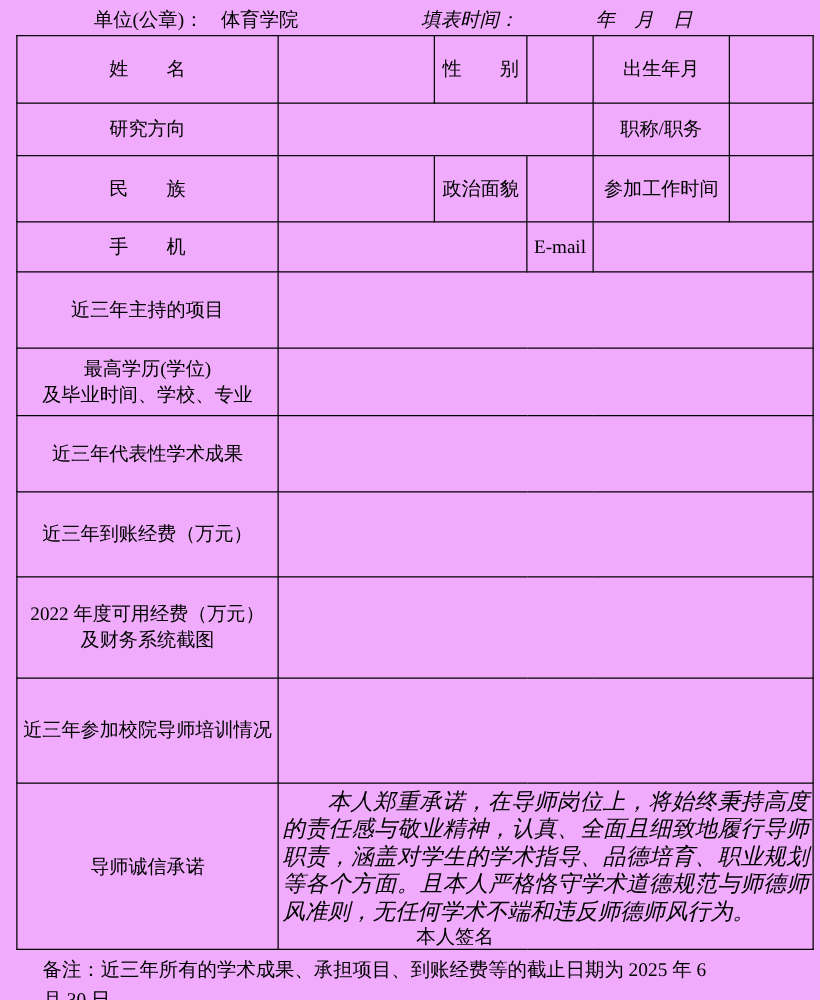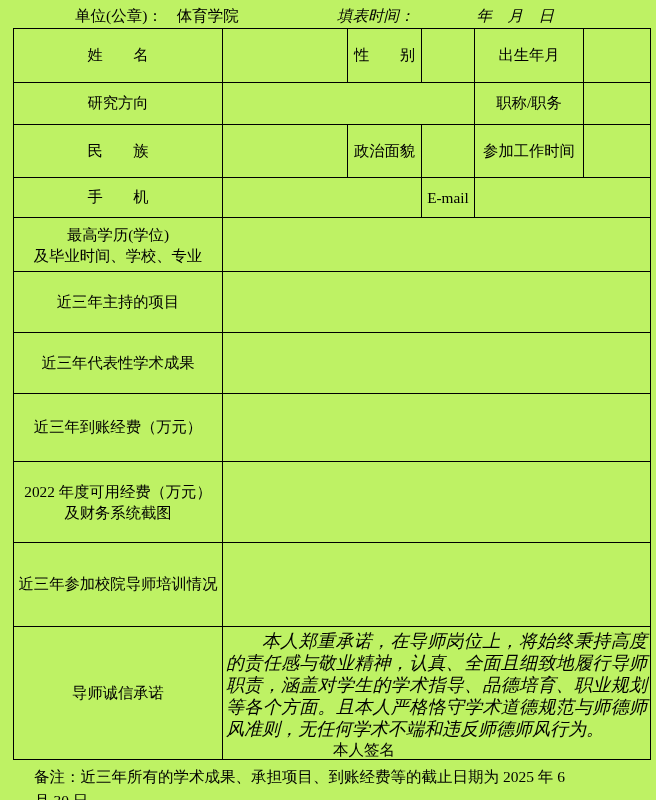--- a/index.html
+++ b/index.html
@@ -6,21 +6,21 @@
     margin: 0;
     padding: 0;
     background: #ffffff;
     color: #000000;
     font-family: "Liberation Serif", "DejaVu Serif", serif;
   }
   .page {
     position: relative;
     width: 656px;
     height: 800px;
-    background: #bef264;
+    background: #f0abfc;
     overflow: hidden;
   }
   .form-header {
     position: relative;
     height: 28px;
     font-size: 15.5px;
   }
   .unit-block {
     position: absolute;
     left: 75px;
@@ -137,30 +137,30 @@
       <td></td>
     </tr>
 
     <tr style="height:40px">
       <td>手　　机</td>
       <td colspan="2"></td>
       <td>E-mail</td>
       <td colspan="2"></td>
     </tr>
 
+    <tr style="height:61px">
+      <td>近三年主持的项目</td>
+      <td colspan="5"></td>
+    </tr>
+
     <tr style="height:54px">
       <td class="two-line">
         <div>最高学历(学位)</div>
         <div>及毕业时间、学校、专业</div>
       </td>
-      <td colspan="5"></td>
-    </tr>
-
-    <tr style="height:61px">
-      <td>近三年主持的项目</td>
       <td colspan="5"></td>
     </tr>
 
     <tr style="height:61px">
       <td>近三年代表性学术成果</td>
       <td colspan="5"></td>
     </tr>
 
     <tr style="height:68px">
       <td>近三年到账经费（万元）</td>

